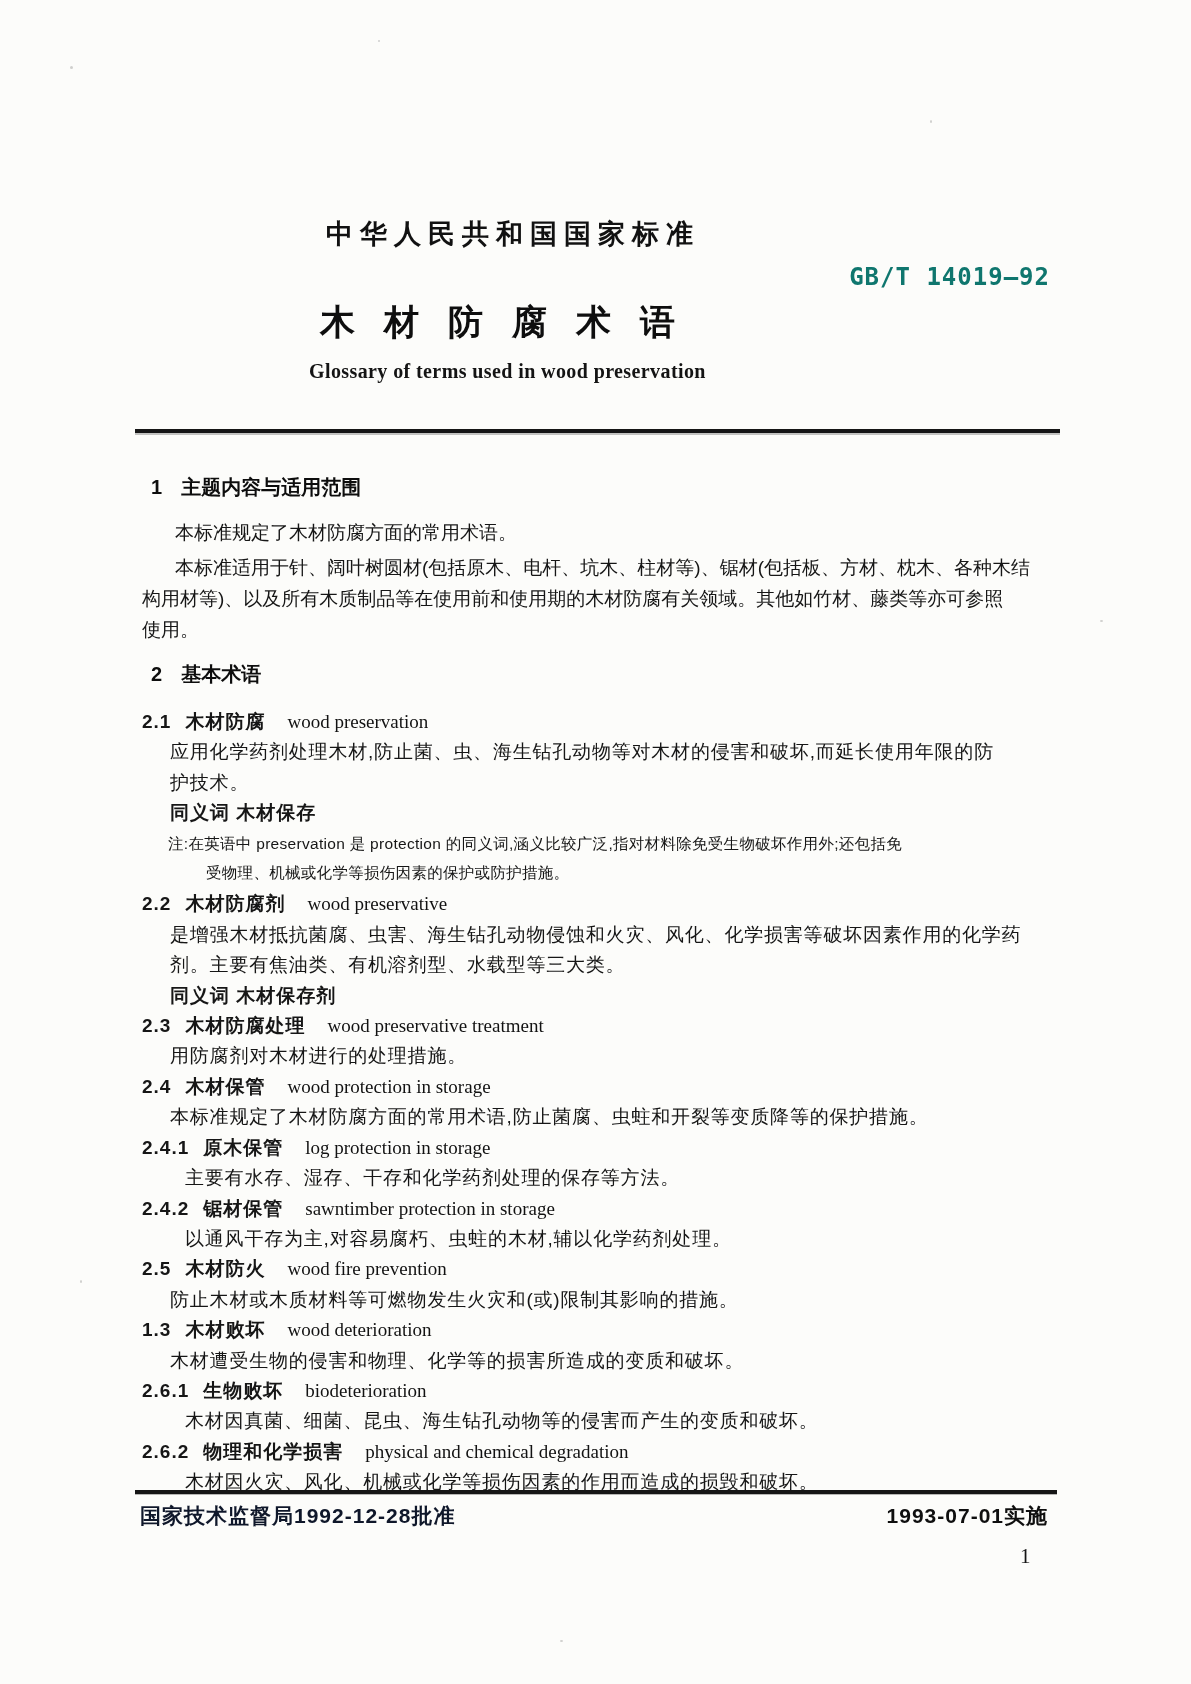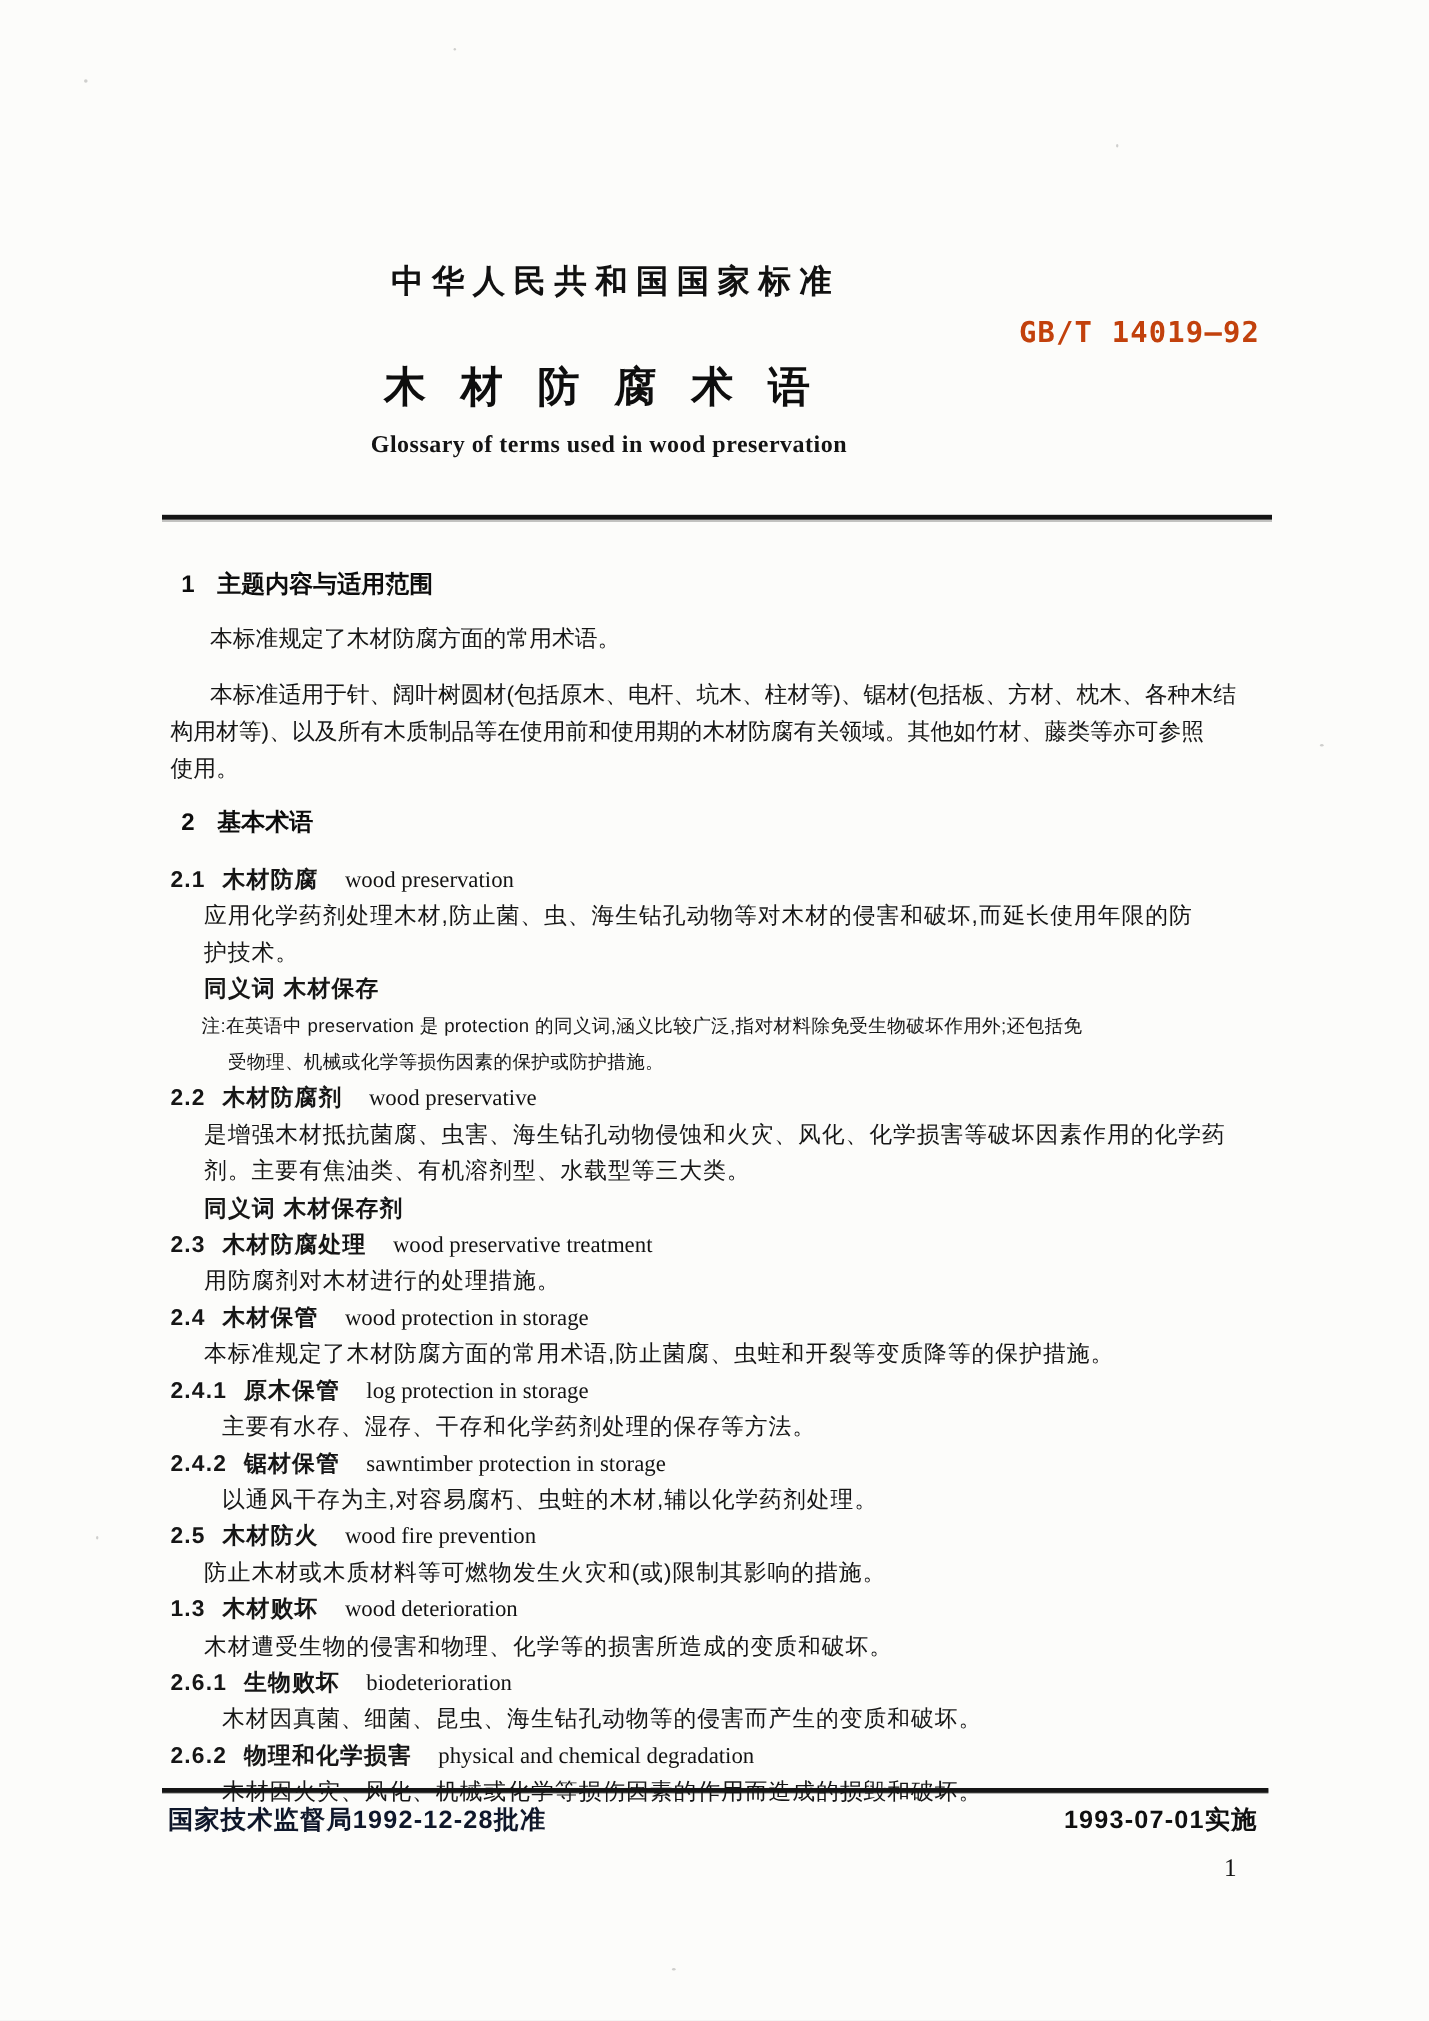--- a/index.html
+++ b/index.html
@@ -18,21 +18,21 @@
   
   .hdr-org{
     position:absolute;left:326px;top:216px;
     font-size:27px;font-weight:bold;letter-spacing:7px;
     white-space:nowrap;color:#111;
   }
   .hdr-code{
     position:absolute;right:141px;top:263px;
     font-family:"DejaVu Sans Mono","Liberation Mono",monospace;
     font-size:24px;font-weight:bold;letter-spacing:1px;
-    white-space:nowrap;color:#c2410c;
+    white-space:nowrap;color:#0f766e;
   }
   .hdr-title-cn{
     position:absolute;left:320px;top:299px;
     font-size:35px;font-weight:bold;letter-spacing:29px;
     white-space:nowrap;color:#0e0e0e;
   }
   .hdr-title-en{
     position:absolute;left:309px;top:360px;
     font-family:"Liberation Serif","DejaVu Serif",serif;
     font-size:20px;font-weight:bold;letter-spacing:.4px;
@@ -44,35 +44,35 @@
   }
 
   
   .body-col{position:absolute;left:142px;top:0;width:912px;}
   .line{line-height:31px;white-space:nowrap;font-size:19px;}
   .sec-heading{margin-top:0;line-height:31px;font-size:20px;font-weight:bold;
     padding-left:9px;white-space:nowrap;color:#0d0d0d;}
   .sec-heading .sec-num{margin-right:19px;}
   #sec1-heading{margin-top:472px;}
   #sec1-p1{margin-top:14px;padding-left:33px;}
-  #sec1-p2{margin-top:16px;}
+  #sec1-p2{margin-top:4px;}
   #sec1-p2 .line:first-child{padding-left:33px;}
   #sec2-heading{margin-top:14px;}
 
   .terms-flow{margin-top:17px;}
   .terms-flow .line{line-height:30.4px;}
   .term-row .t-num{font-weight:bold;margin-right:14px;letter-spacing:1px;}
   .term-row .t-cn{font-weight:bold;margin-right:22px;letter-spacing:1px;}
   .term-row .t-en{font-family:"Liberation Serif","DejaVu Serif",serif;
     font-size:19px;color:#121212;}
   .t-def{margin-left:28px;letter-spacing:.8px;}
   .deep .t-def{margin-left:43px;}
   .t-syn{margin-left:28px;font-weight:bold;letter-spacing:1px;}
   .t-note{margin-left:26px;font-size:15.5px;letter-spacing:.3px;}
-  .t-note.cont{margin-left:48px;font-family:Liberation Mono, monospace;}
+  .t-note.cont{margin-left:64px;font-family:Liberation Mono, monospace;}
 
   
   .rule-bottom{
     position:absolute;left:135px;top:1490px;width:922px;height:4px;
     background:#151515;box-shadow:0 1px 0 rgba(20,20,20,.3);
   }
   .ftr-approve{
     position:absolute;left:140px;top:1502px;
     font-size:21px;font-weight:bold;letter-spacing:1px;white-space:nowrap;color:#0f172a;
   }

